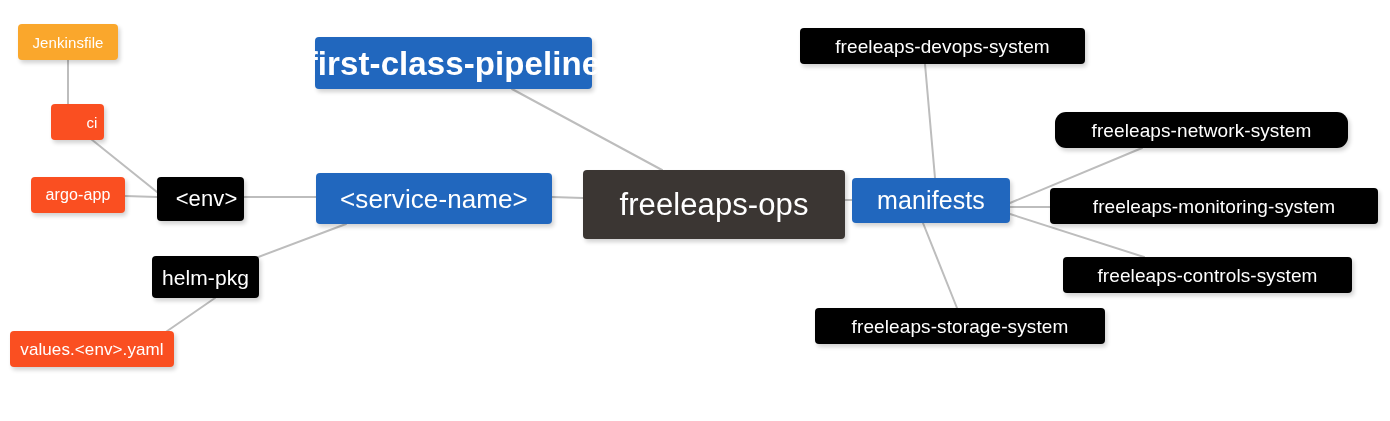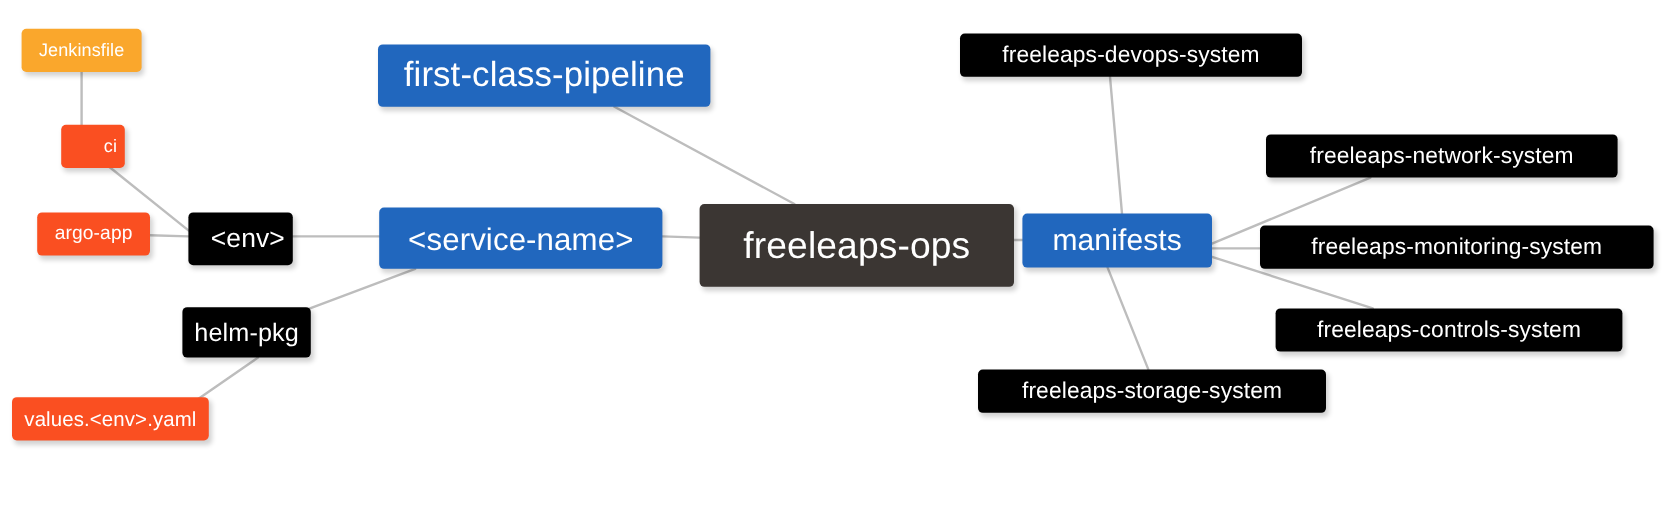--- a/index.html
+++ b/index.html
@@ -67,23 +67,23 @@
       <line x1="1010" y1="214" x2="1144" y2="257" stroke="#bdbdbd" stroke-width="2" stroke-linecap="round"></line>
       <line x1="923" y1="223" x2="957" y2="308" stroke="#bdbdbd" stroke-width="2" stroke-linecap="round"></line>
     </svg>
   <div id="node-layer">
       <div class="node n-orange" style="left: 18px; top: 24px; width: 100px; height: 36px; font-size: 15px;">Jenkinsfile</div>
       <div class="node n-red" style="left: 51px; top: 104px; width: 35px; height: 36px; font-size: 15px; padding-left: 41px;">ci</div>
       <div class="node n-red" style="left: 31px; top: 177px; width: 94px; height: 36px; font-size: 16px;">argo-app</div>
       <div class="node n-green" style="left: 157px; top: 177px; width: 87px; height: 44px; font-size: 22px; padding-left: 24px;">&lt;env&gt;</div>
       <div class="node n-red" style="left: 10px; top: 331px; width: 164px; height: 36px; font-size: 17px;">values.&lt;env&gt;.yaml</div>
       <div class="node n-green" style="left: 152px; top: 256px; width: 107px; height: 42px; font-size: 21px;">helm-pkg</div>
-      <div class="node n-blue" style="left: 315px; top: 37px; width: 277px; height: 52px; font-size: 29px;">first-class-pipeline</div>
+      <div class="node n-blue" style="left: 315px; top: 37px; width: 277px; height: 52px; font-size: 33px; font-weight: bold;">first-class-pipeline</div>
       <div class="node n-blue" style="left: 316px; top: 173px; width: 236px; height: 51px; font-size: 26px;">&lt;service-name&gt;</div>
       <div class="node n-root" style="left: 583px; top: 170px; width: 262px; height: 69px; font-size: 31px;">freeleaps-ops</div>
       <div class="node n-blue" style="left: 852px; top: 178px; width: 158px; height: 45px; font-size: 25px;">manifests</div>
       <div class="node n-green" style="left: 800px; top: 28px; width: 285px; height: 36px; font-size: 19px;">freeleaps-devops-system</div>
-      <div class="node n-green" style="left: 1055px; top: 112px; width: 293px; height: 36px; font-size: 19px;">freeleaps-network-system</div>
+      <div class="node n-green" style="left: 1055px; top: 112px; width: 293px; height: 36px; font-size: 19px; border-radius: 11px;">freeleaps-network-system</div>
       <div class="node n-green" style="left: 1050px; top: 188px; width: 328px; height: 36px; font-size: 19px;">freeleaps-monitoring-system</div>
       <div class="node n-green" style="left: 1063px; top: 257px; width: 289px; height: 36px; font-size: 19px;">freeleaps-controls-system</div>
       <div class="node n-green" style="left: 815px; top: 308px; width: 290px; height: 36px; font-size: 19px;">freeleaps-storage-system</div>
     </div>
 </div>
 
 </body></html>

